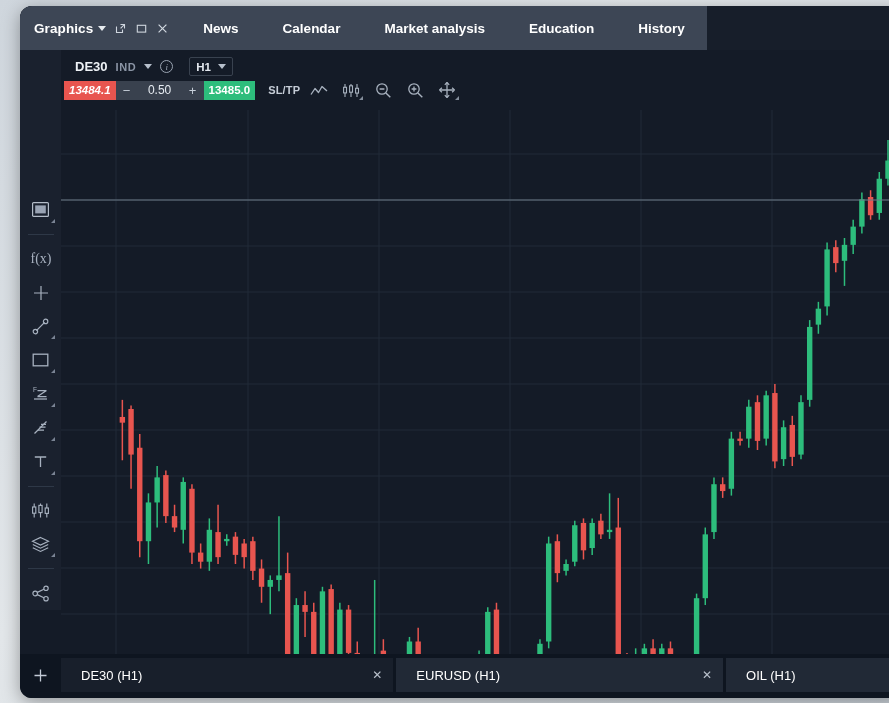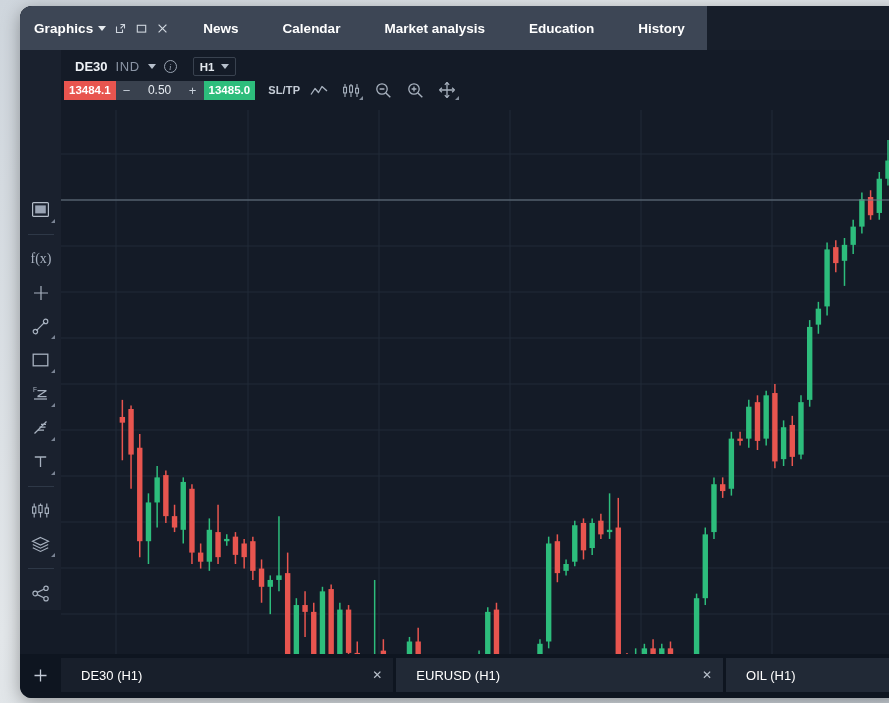--- a/index.html
+++ b/index.html
@@ -111,21 +111,21 @@
     position: absolute; left: 0; top: 0;
     width: 839px; height: 60px;
     background: #141b27;
     z-index: 6;
   }
   #sym-row {
     position: absolute; left: 14px; top: 7px;
     display: flex; align-items: center; gap: 8px;
   }
   #sym-name { color: #eef2f6; font-size: 13px; font-weight: bold; }
-  #sym-ind { color: #8b95a5; font-size: 13px; font-weight: normal; letter-spacing: .6px; }
+  #sym-ind { color: #8b95a5; font-size: 11px; font-weight: bold; letter-spacing: .6px; }
   .caret-sm {
     width: 0; height: 0;
     border-left: 4px solid transparent;
     border-right: 4px solid transparent;
     border-top: 5px solid #b6bfcb;
   }
   .circle-i {
     width: 13px; height: 13px; border-radius: 50%;
     border: 1px solid #9aa4b2; color: #9aa4b2;
     font-size: 9px; font-style: italic;
@@ -144,21 +144,21 @@
   #trade-row {
     position: absolute; left: 3px; top: 29px;
     display: flex; align-items: center;
   }
   .px-btn {
     height: 19px; min-width: 49px;
     display: flex; align-items: center; justify-content: center;
     color: #fff; font-size: 11.5px; font-weight: bold;
     padding: 0 5px;
   }
-  .px-sell { background: #e8554f; }
+  .px-sell { background: #e8554f; font-style: italic; }
   .px-buy  { background: #2dbd7c; }
   .vol-step {
     width: 22px; height: 19px; background: #39414e;
     color: #c8d0da; font-size: 13px;
     display: flex; align-items: center; justify-content: center;
   }
   .vol-val {
     height: 19px; min-width: 44px; background: #39414e;
     color: #e6ebf1; font-size: 12px;
     display: flex; align-items: center; justify-content: center;

